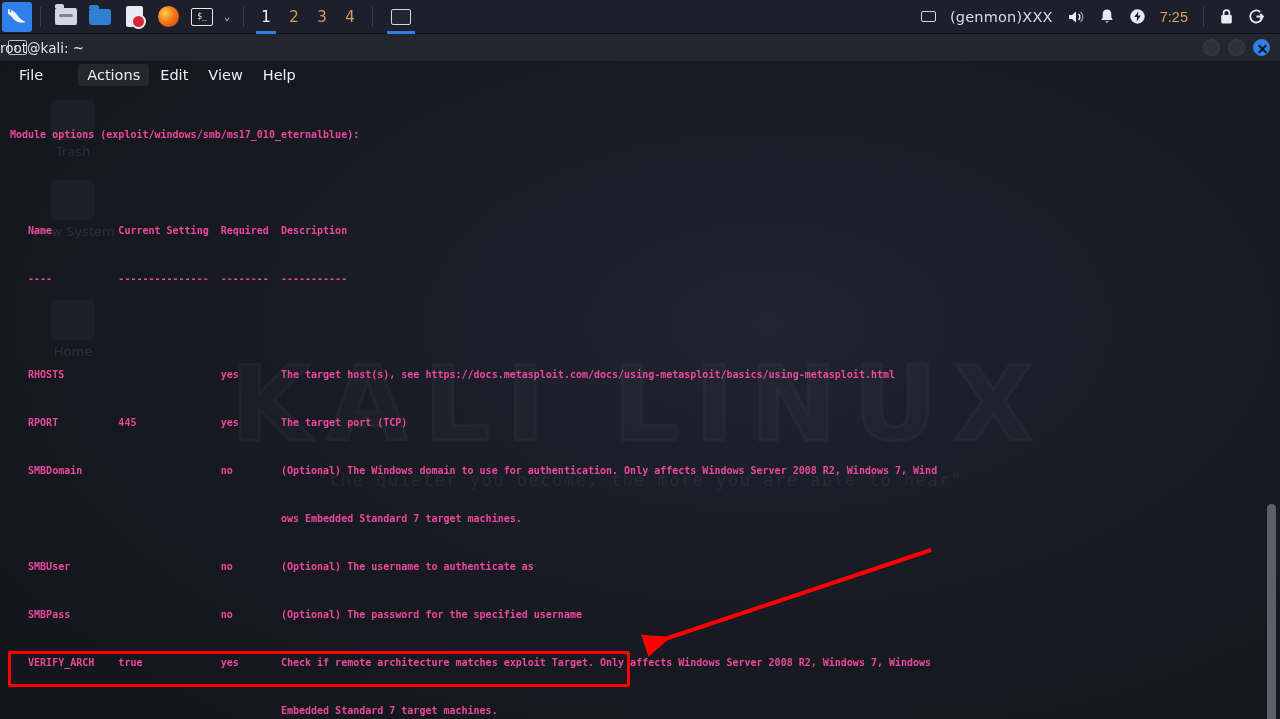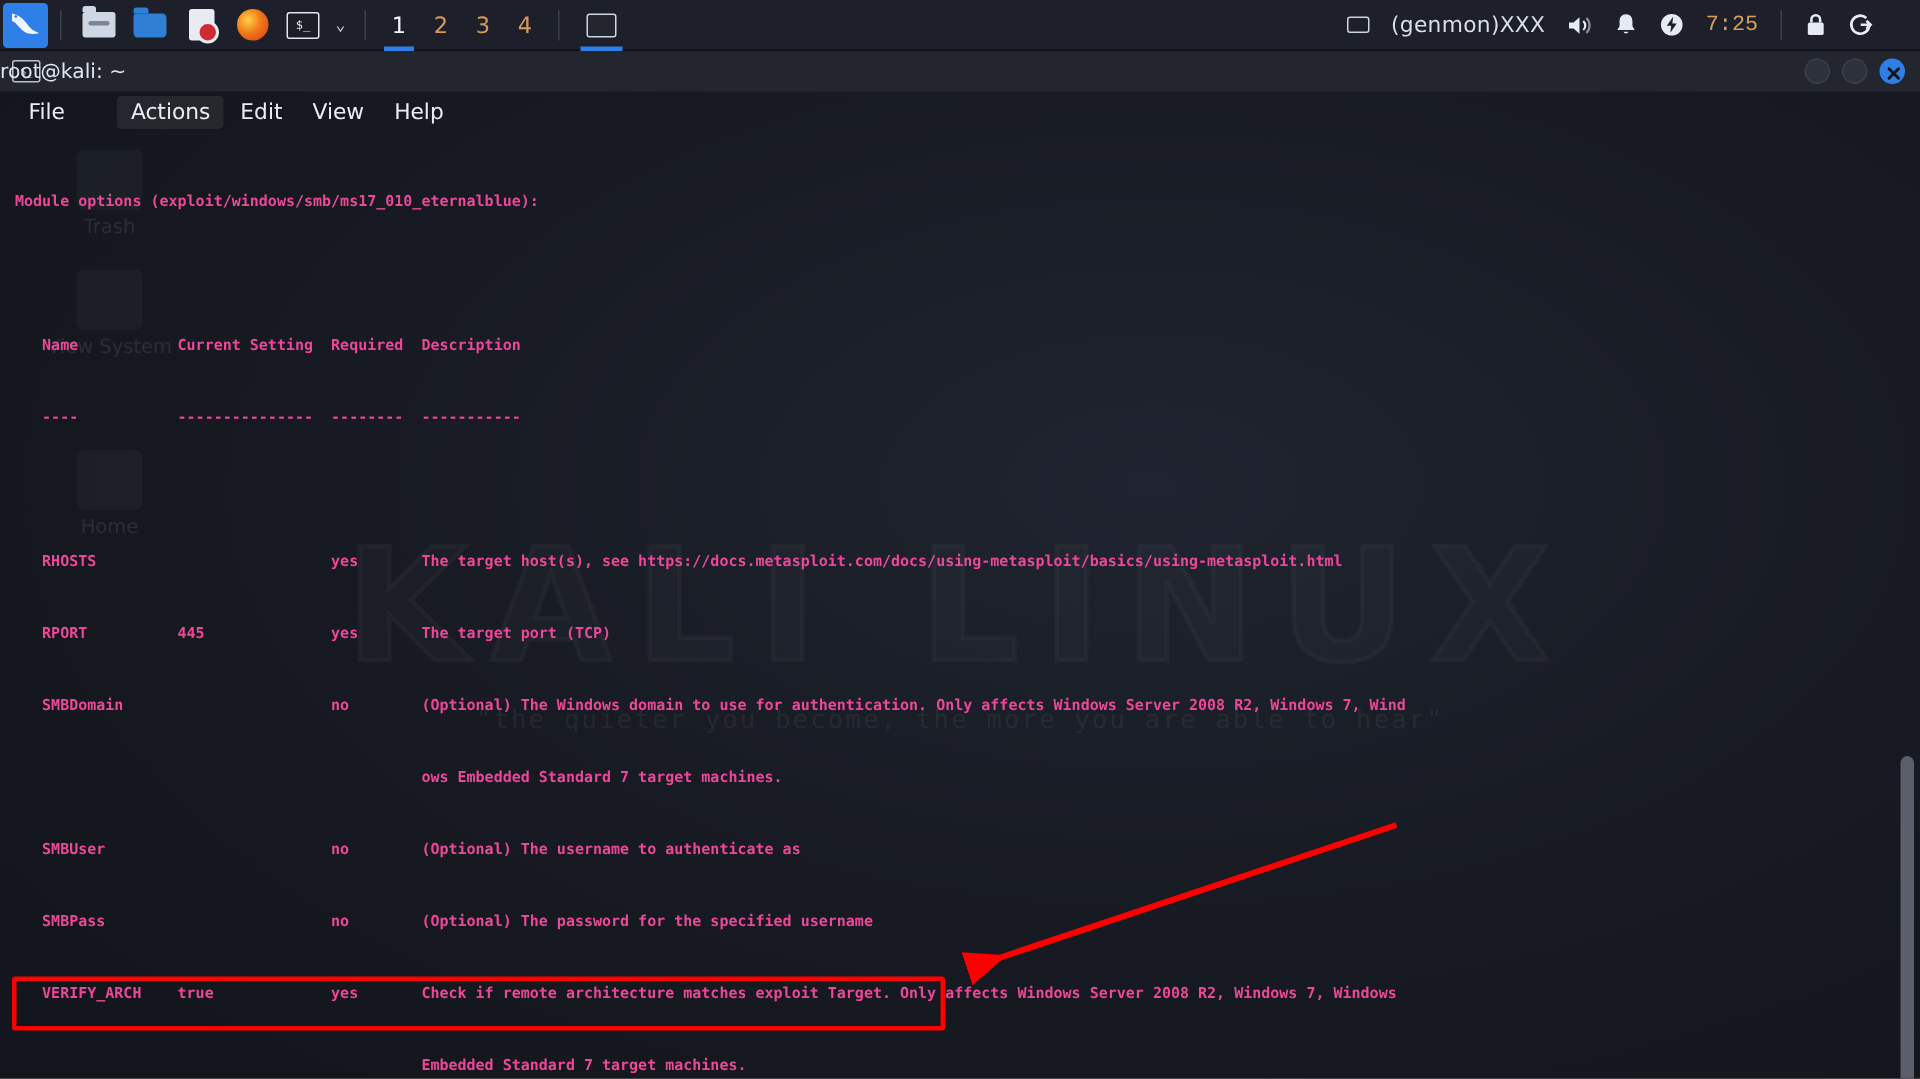--- a/index.html
+++ b/index.html
@@ -104,26 +104,26 @@
   }
   .taskbtn {
     width:28px;height:22px;margin-left:6px;flex:none;position:relative;
     display:flex;align-items:center;justify-content:center;
   }
   .taskbtn:after{content:"";position:absolute;left:0;right:0;bottom:-6px;height:3px;background:#2e7fe8;}
   .ic-term-sm{width:20px;height:16px;border:1.4px solid #cfd6e4;border-radius:2px;background:#23262f;}
 
   .panel-right {
     margin-left:auto; display:flex; align-items:center; height:100%;
-    padding-right:24px; color:#e6eaf2;
+    padding-right:8px; color:#e6eaf2;
     font-family:"DejaVu Sans", sans-serif; font-size:14px;
   }
   .panel-right .pitem { display:flex; align-items:center; justify-content:center; padding:0 7px; height:100%; }
   .genmon-txt { color:#d9dee9; font-size:14.5px; letter-spacing:0.2px; }
-  .clock { color:#d9a05b; font-size:14.5px; font-family:Liberation Mono, monospace; }
+  .clock { color:#d9a05b; font-size:14.5px; font-family:Liberation Sans, sans-serif; }
   .mini-win{width:15px;height:11px;border:1.6px solid #cdd4e1;border-radius:2px;}
 
   
   #termwin {
     position:absolute; left:0; top:34px; width:1280px; height:685px; z-index:30;
   }
   #titlebar {
     height:27px; background:#23262f; position:relative;
     display:flex; align-items:center;
   }

